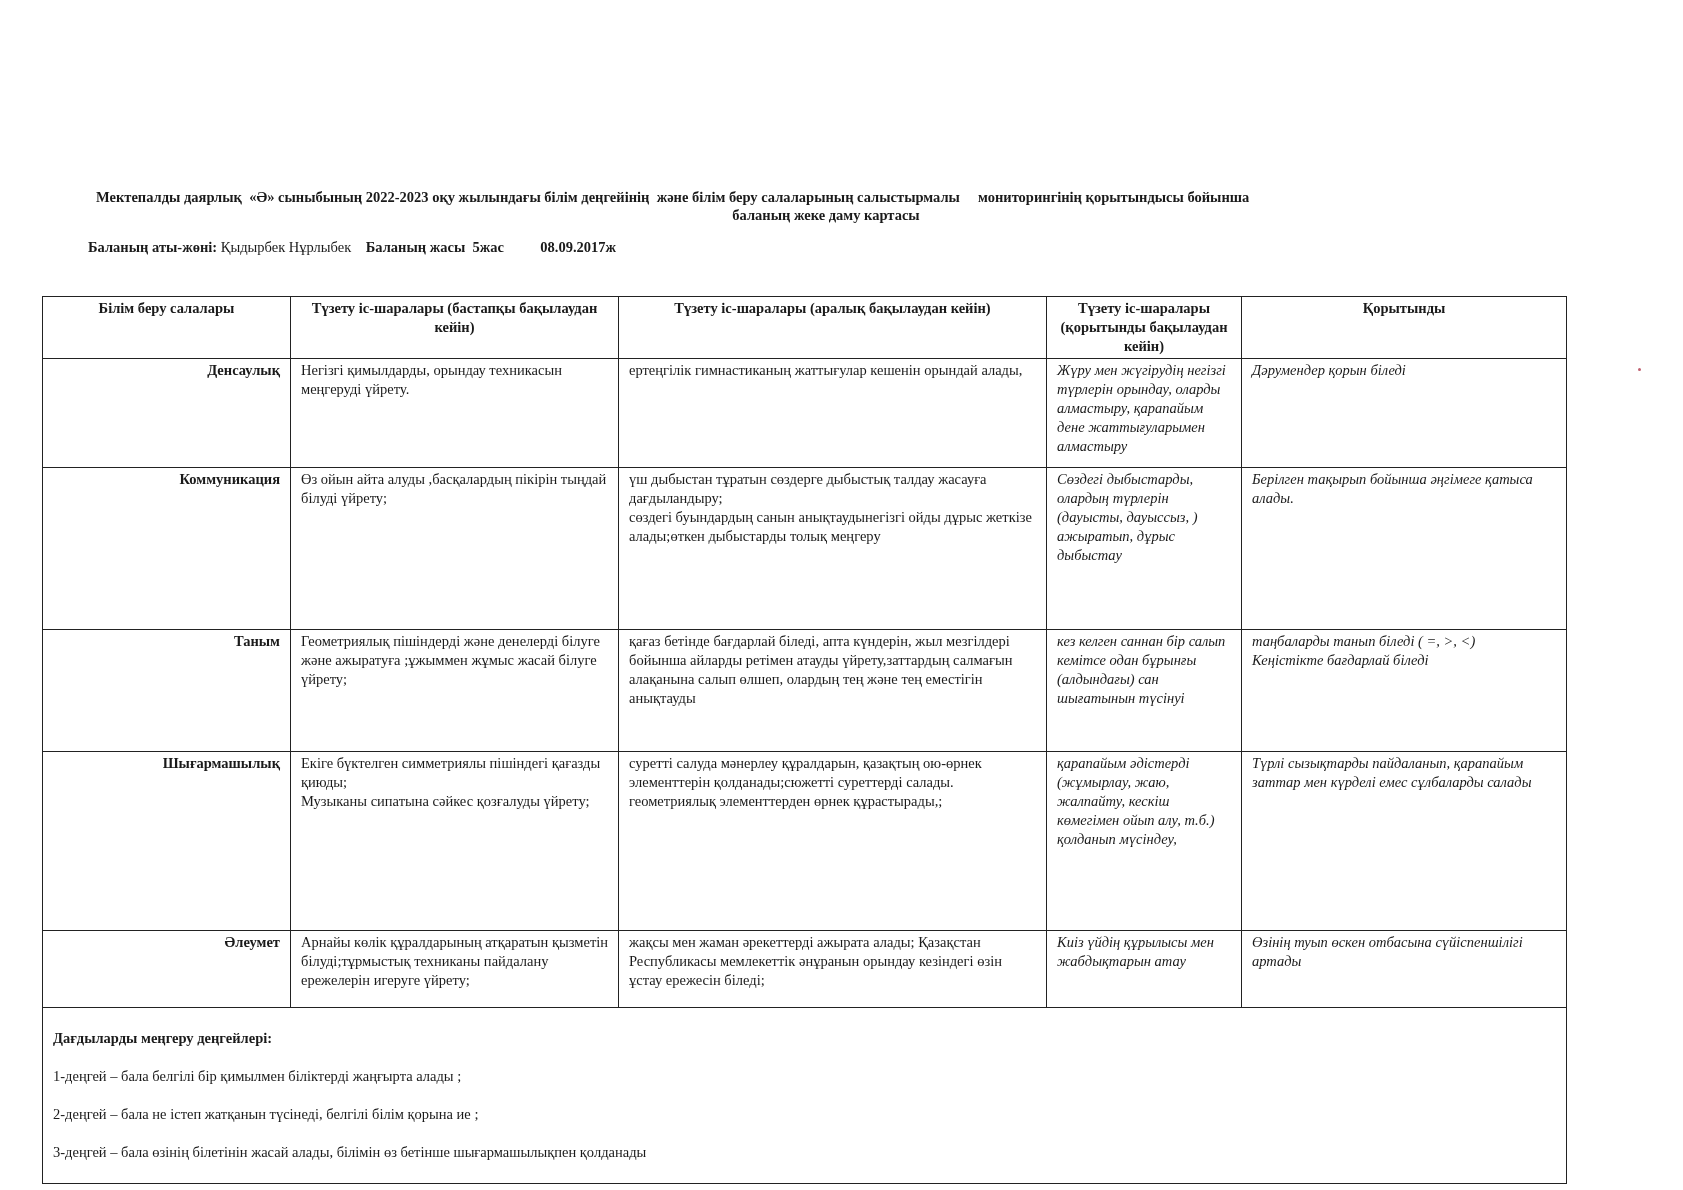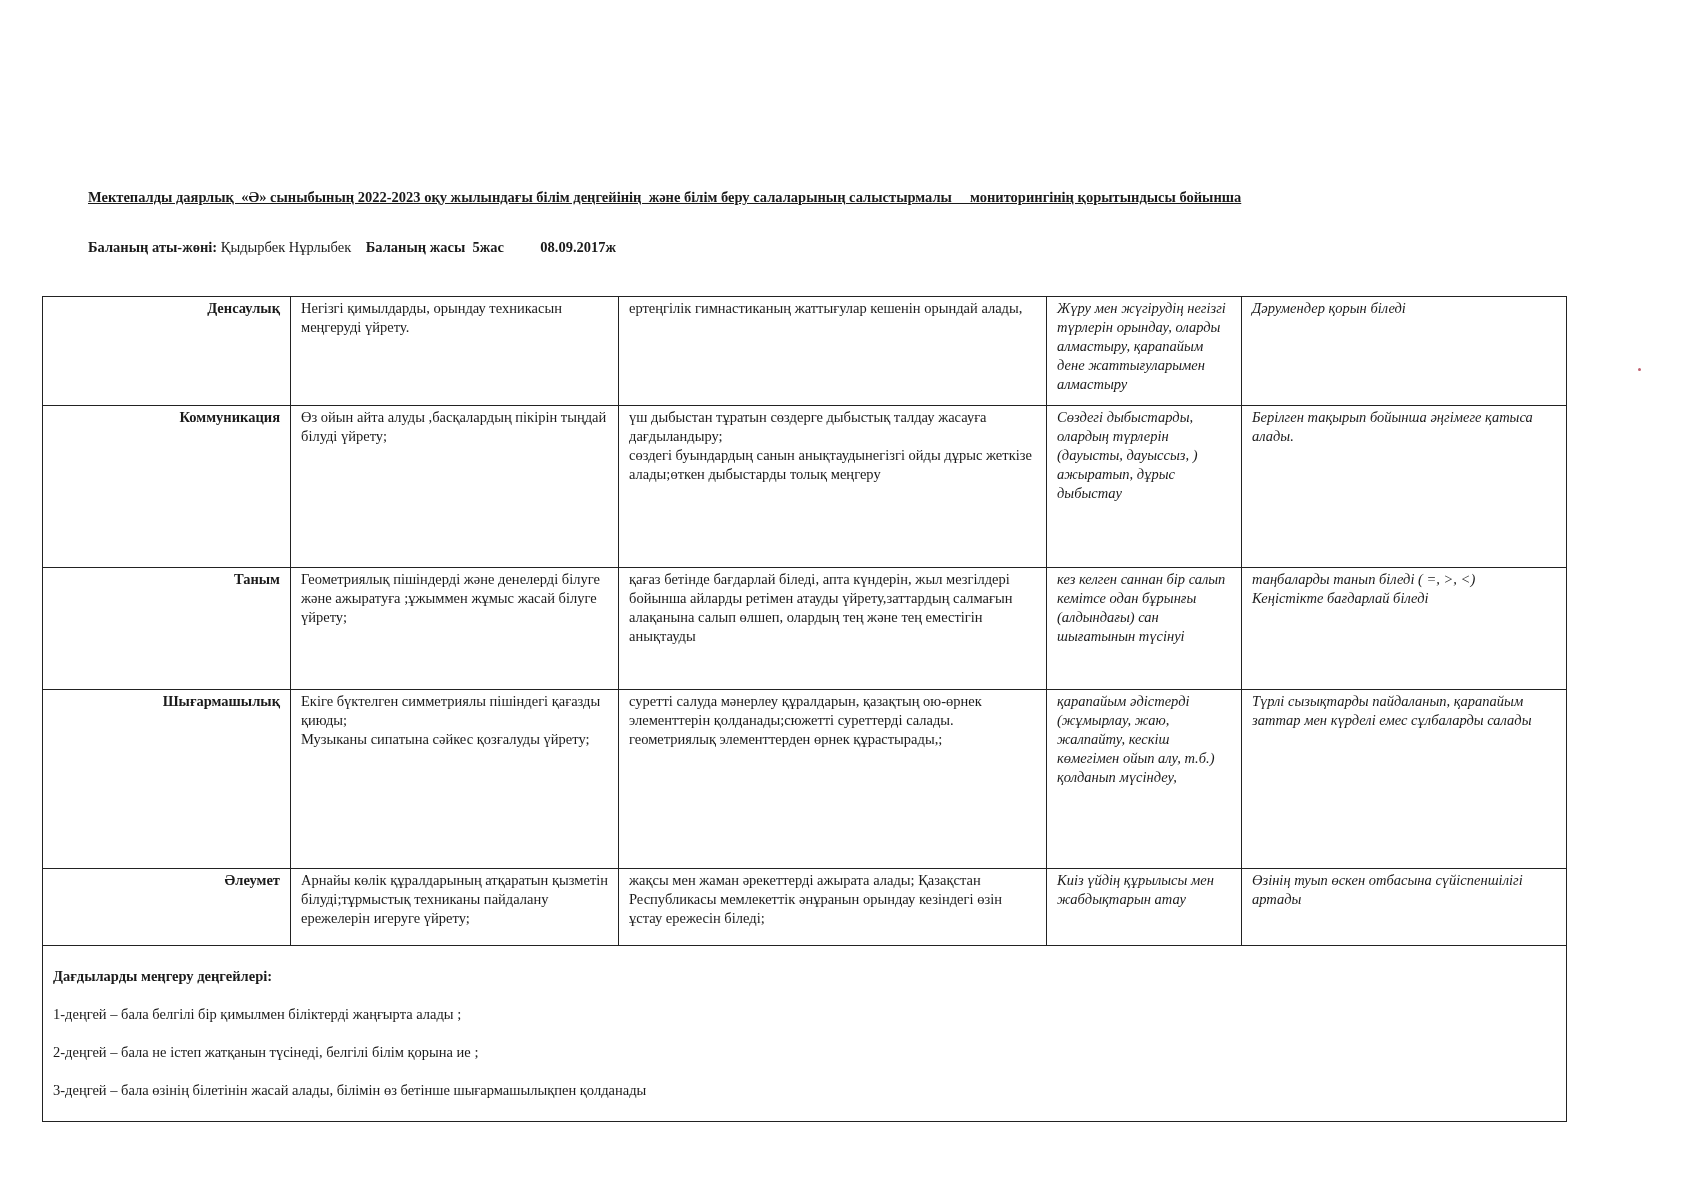--- a/index.html
+++ b/index.html
@@ -2,22 +2,22 @@
 <html><head>
   <meta charset="utf-8">
   <style>
     html, body { margin: 0; padding: 0; }
     body {
       width: 1683px; height: 1190px; background: #ffffff; position: relative;
       font-family: "Liberation Serif", "DejaVu Serif", serif; color: #1a1a1a;
       overflow: hidden;
     }
     .title {
-      position: absolute; left: 88px; top: 188px; width: 1360px;
-      font-weight: bold; font-size: 14.5px; line-height: 18px; text-decoration: underline;
+      position: absolute; left: 96px; top: 188px; width: 1360px;
+      font-weight: bold; font-size: 14.5px; line-height: 18px;
     }
     .title .line1 { display: block; white-space: pre; }
     .title .line2 { display: block; text-align: center; padding-left: 100px; }
     .child-info {
       position: absolute; left: 88px; top: 239px; font-size: 14.5px; white-space: pre;
     }
     .child-info b { font-weight: bold; }
     table.card {
       position: absolute; left: 42px; top: 296px; width: 1524px;
       border-collapse: collapse; table-layout: fixed; font-size: 14.5px; line-height: 19px;
@@ -37,33 +37,41 @@
     tr.legend td { padding: 2px 10px; height: 90px; }
     .legend-title { font-weight: bold; display: block; }
     .legend-line { display: block; }
     .speck { position: absolute; width: 3px; height: 3px; background: #c06070; border-radius: 50%; }
   </style>
 </head>
 <body>
 
 <div class="title">
   <span class="line1">Мектепалды даярлық  «Ә» сыныбының 2022-2023 оқу жылындағы білім деңгейінің  және білім беру салаларының салыстырмалы     мониторингінің қорытындысы бойынша</span>
+  <span class="line2">баланың жеке даму картасы</span>
 </div>
 
 <div class="child-info"><b>Баланың аты-жөні:</b> <span>Қыдырбек Нұрлыбек</span>    <b>Баланың жасы</b>  <b>5жас</b>          <b>08.09.2017ж</b></div>
 
 <table class="card">
   <colgroup>
     <col style="width:248px">
     <col style="width:328px">
     <col style="width:428px">
     <col style="width:195px">
     <col style="width:325px">
   </colgroup>
   <tbody>
+      <tr class="hdr">
+    <th>Білім беру салалары</th>
+    <th>Түзету іс-шаралары (бастапқы бақылаудан кейін)</th>
+    <th>Түзету іс-шаралары (аралық бақылаудан кейін)</th>
+    <th>Түзету іс-шаралары (қорытынды бақылаудан кейін)</th>
+    <th>Қорытынды</th>
+  </tr>
   <tr class="r1">
     <td class="area" style="white-space: pre-line;">Денсаулық</td>
     <td style="white-space: pre-line; margin-top: 6px;">Негізгі қимылдарды, орындау техникасын меңгеруді үйрету.</td>
     <td style="white-space: pre-line;">ертеңгілік гимнастиканың жаттығулар кешенін орындай алады,</td>
     <td class="ital" style="white-space: pre-line;"> Жүру мен жүгірудің негізгі түрлерін орындау, оларды алмастыру, қарапайым дене жаттығуларымен алмастыру</td>
     <td class="ital" style="white-space: pre-line;">Дәрумендер қорын біледі</td>
   </tr>
   <tr class="r2">
     <td class="area" style="white-space: pre-line;">Коммуникация</td>
     <td style="white-space: pre-line;">Өз ойын айта алуды ,басқалардың пікірін тыңдай білуді үйрету;</td>

